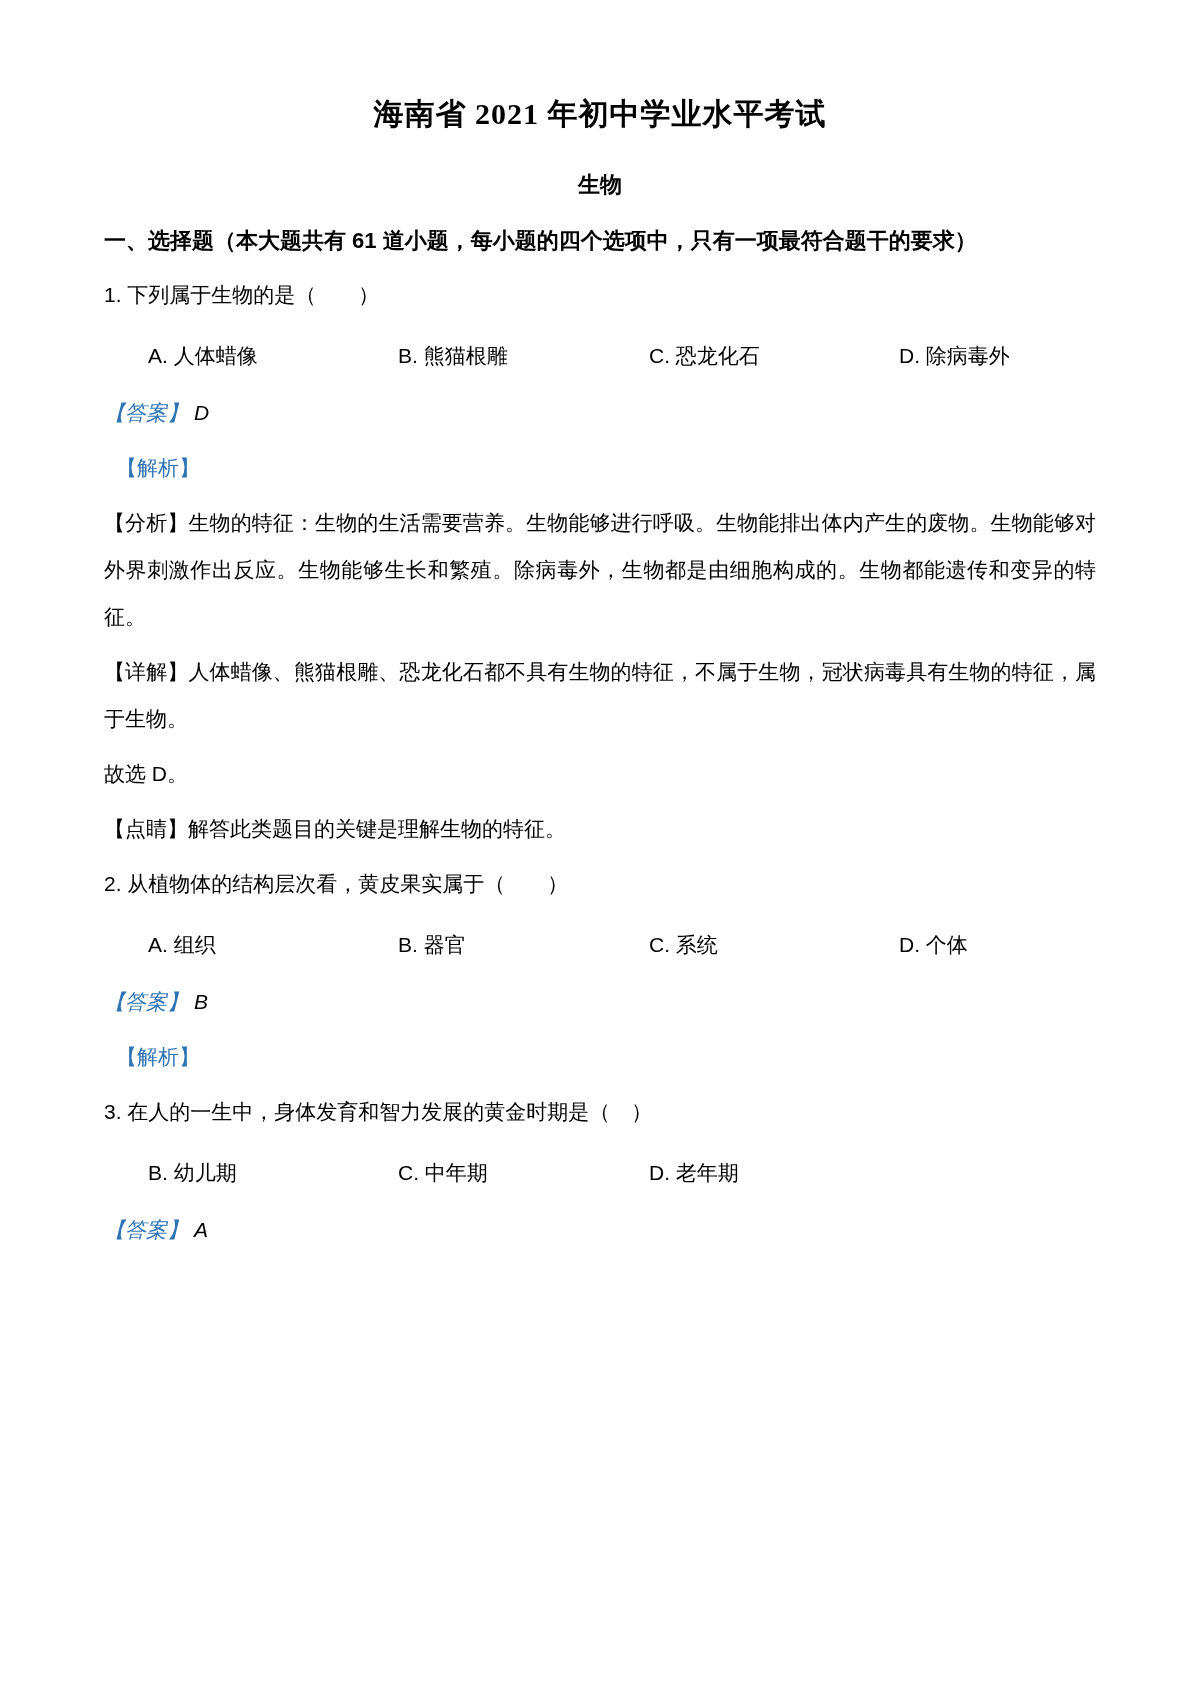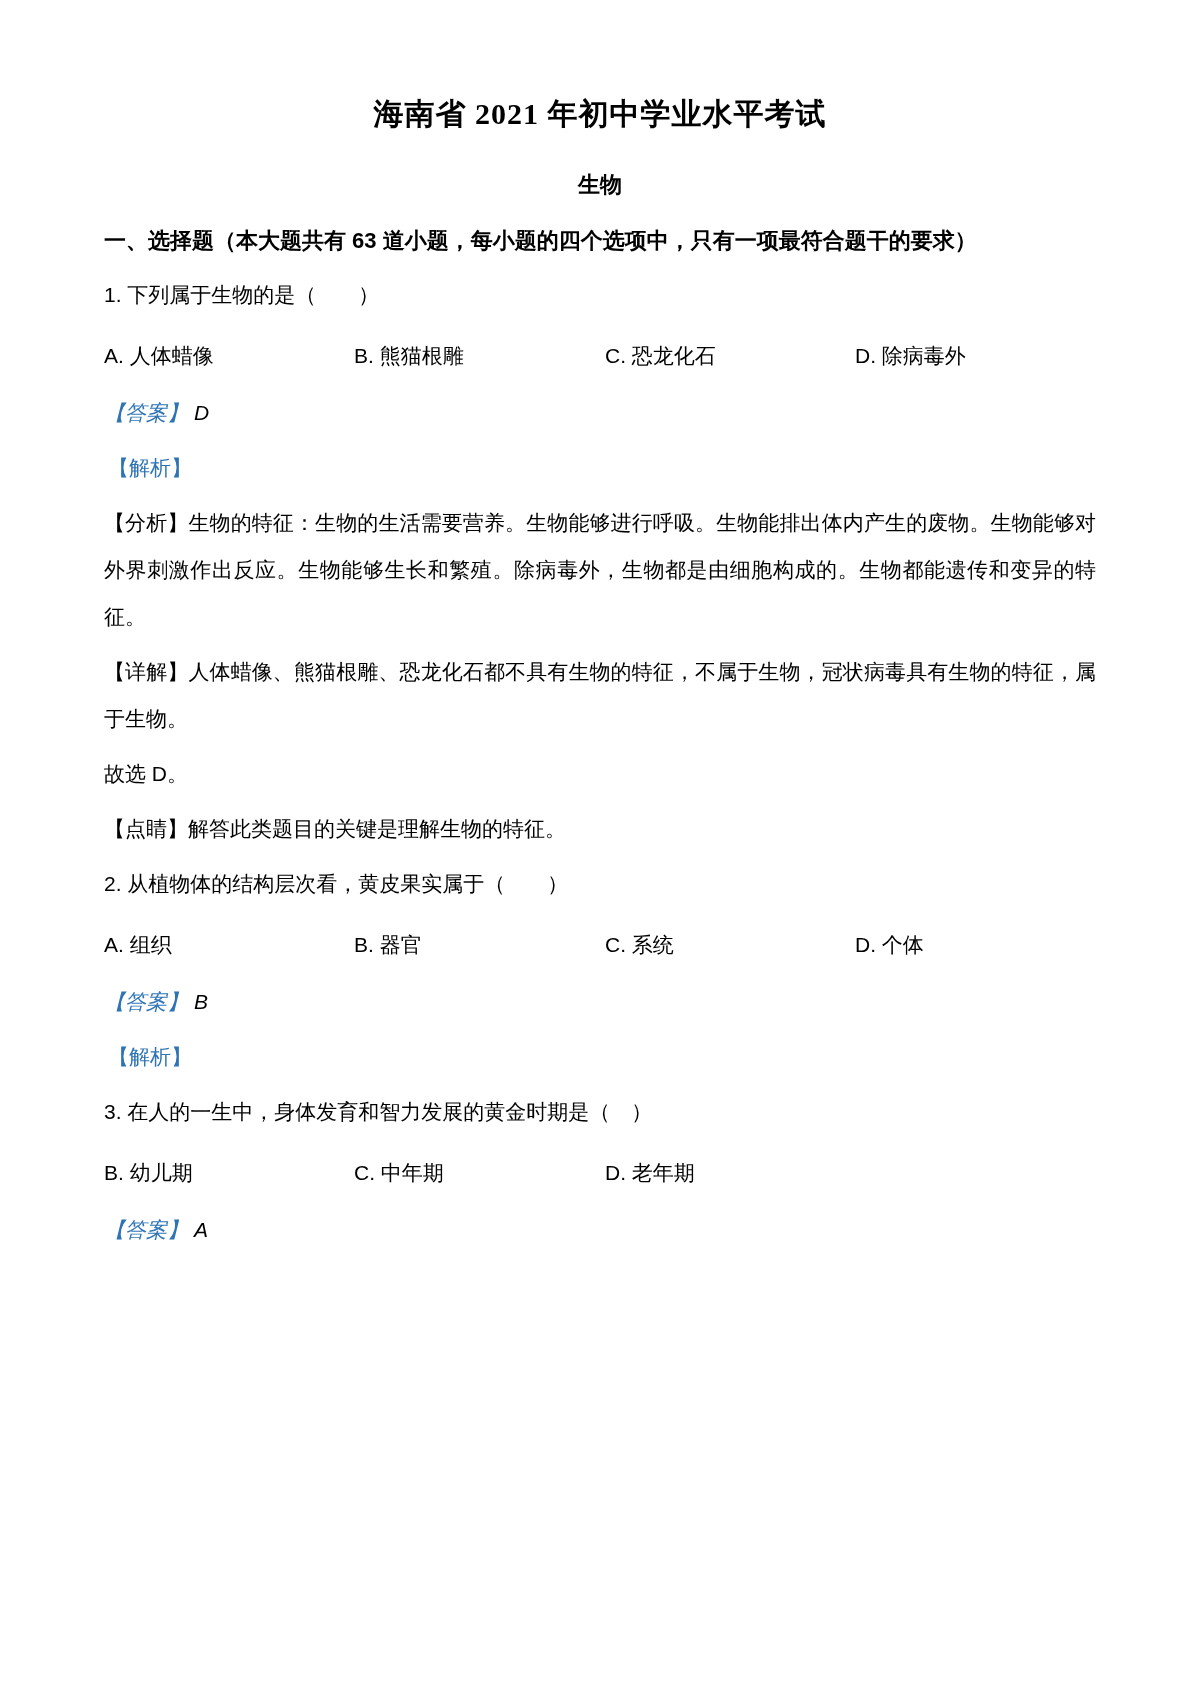--- a/index.html
+++ b/index.html
@@ -48,46 +48,46 @@
   .q-stem {
     margin: 8px 0 0 0;
     line-height: 47px;
   }
   .options {
     display: grid;
     grid-template-columns: 250px 251px 250px 1fr;
     margin: 14px 0 0 0;
     line-height: 47px;
   }
-  .opt { white-space: nowrap; }
+  .opt { white-space: nowrap; margin-left: 44px; }
   .answer-line {
     margin: 10px 0 0 0;
     line-height: 47px;
     font-style: italic;
   }
   .answer-value { margin-left: 6px; }
   .analysis-line {
-    margin: 8px 0 0 4px;
+    margin: 8px 0 0 12px;
     line-height: 47px;
   }
   .para {
     margin: 8px 0 0 0;
     line-height: 47px;
     text-align: justify;
     text-justify: inter-ideograph;
   }
   .blue {  }
 </style>
 </head>
 <body>
 
 <div class="page">
   <h1 class="title">海南省 2021 年初中学业水平考试</h1>
   <h2 class="subtitle">生物</h2>
-  <h3 class="section-header">一、选择题（本大题共有 63 道小题，每小题的四个选项中，只有一项最符合题干的要求）</h3>
+  <h3 class="section-header">一、选择题（本大题共有 61 道小题，每小题的四个选项中，只有一项最符合题干的要求）</h3>
   <div id="questions">
       <section class="question">
     <p class="q-stem">1. 下列属于生物的是（　　）</p>
     <div class="options">
       <span class="opt">A. 人体蜡像</span>
       <span class="opt">B. 熊猫根雕</span>
       <span class="opt">C. 恐龙化石</span>
       <span class="opt">D. 除病毒外</span>
     </div>
     <p class="answer-line">

